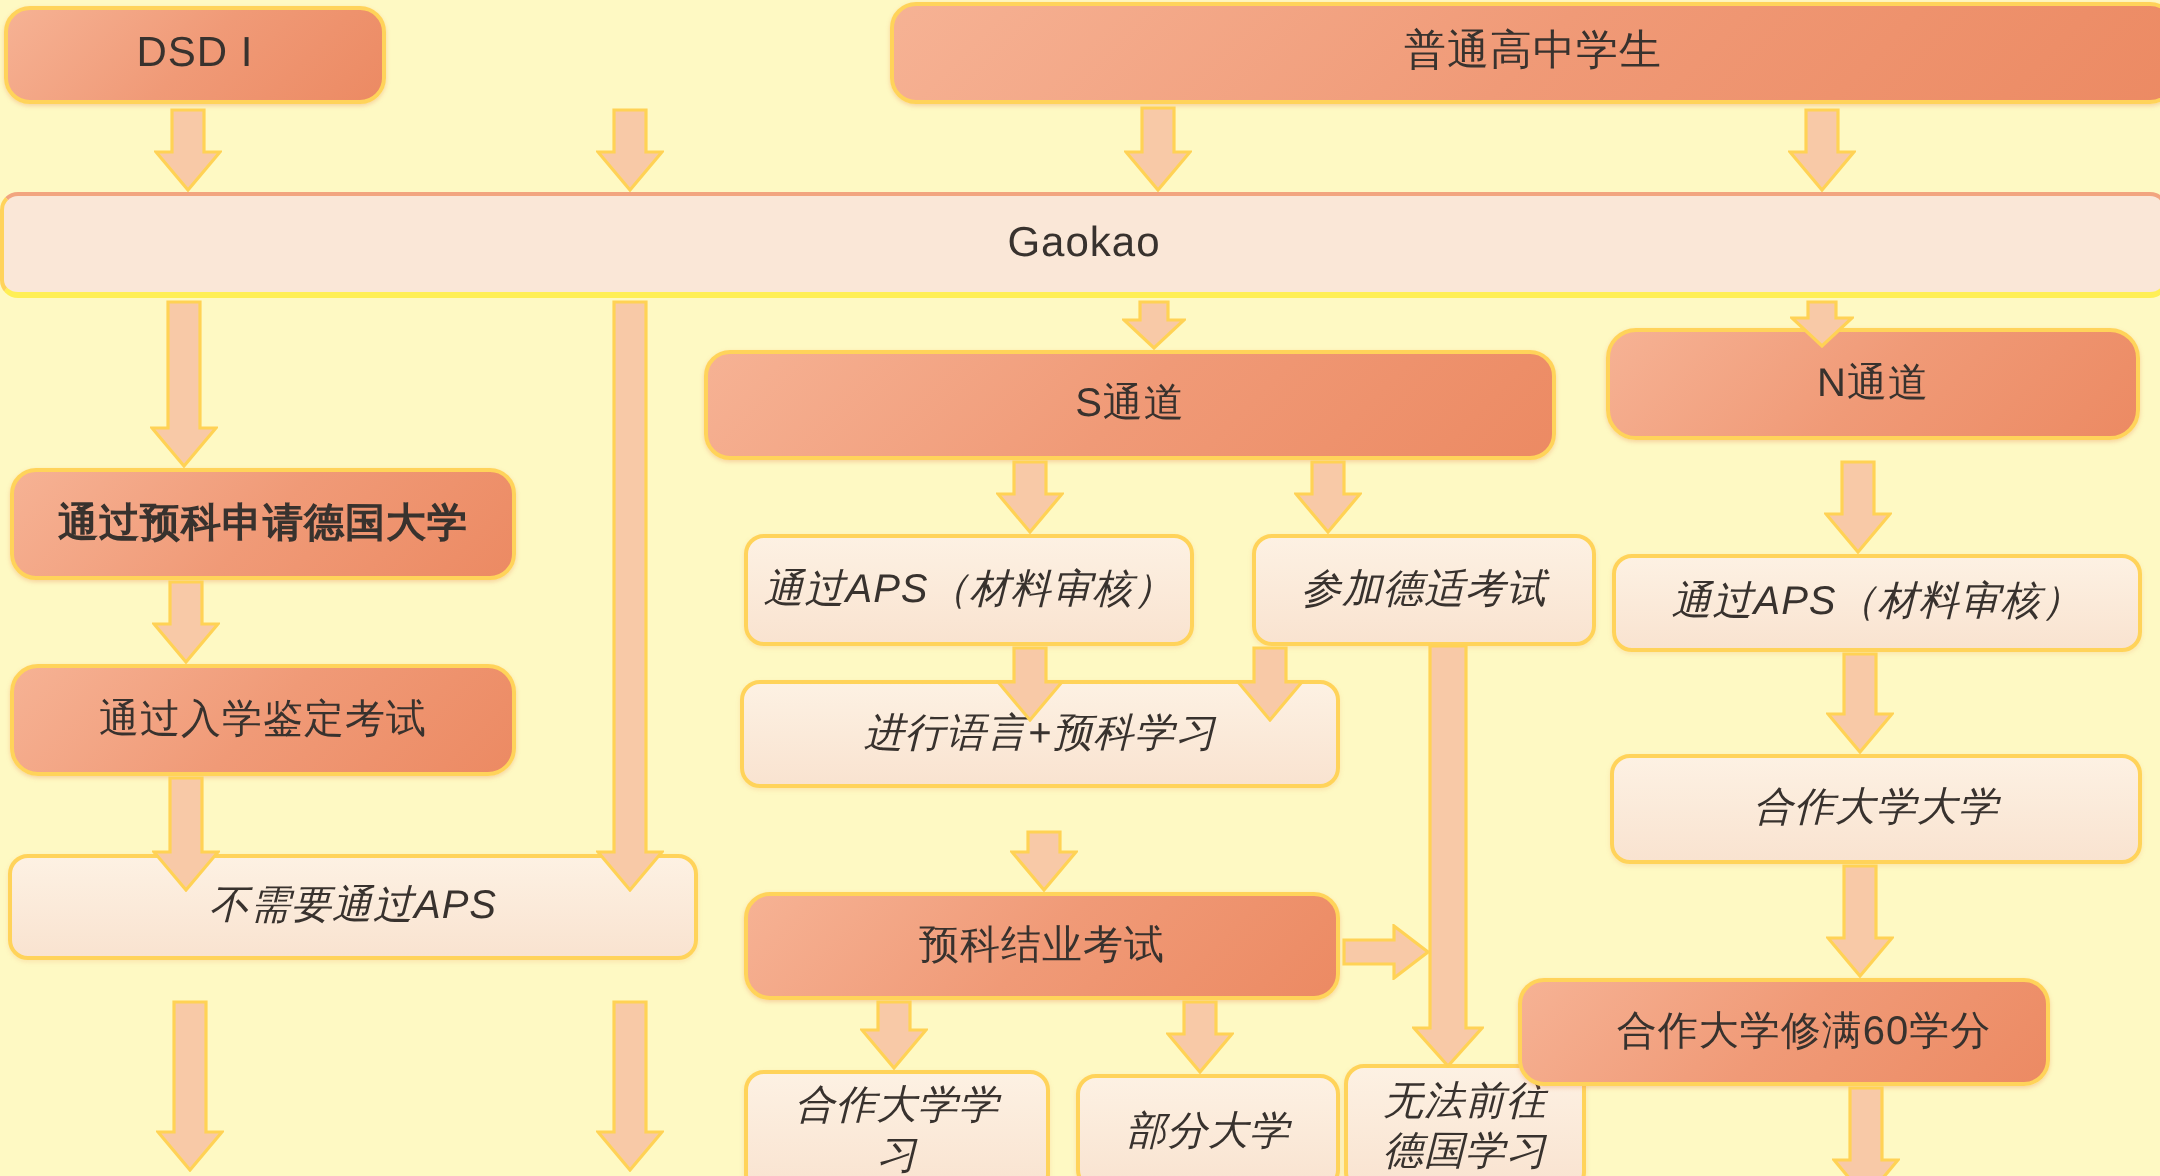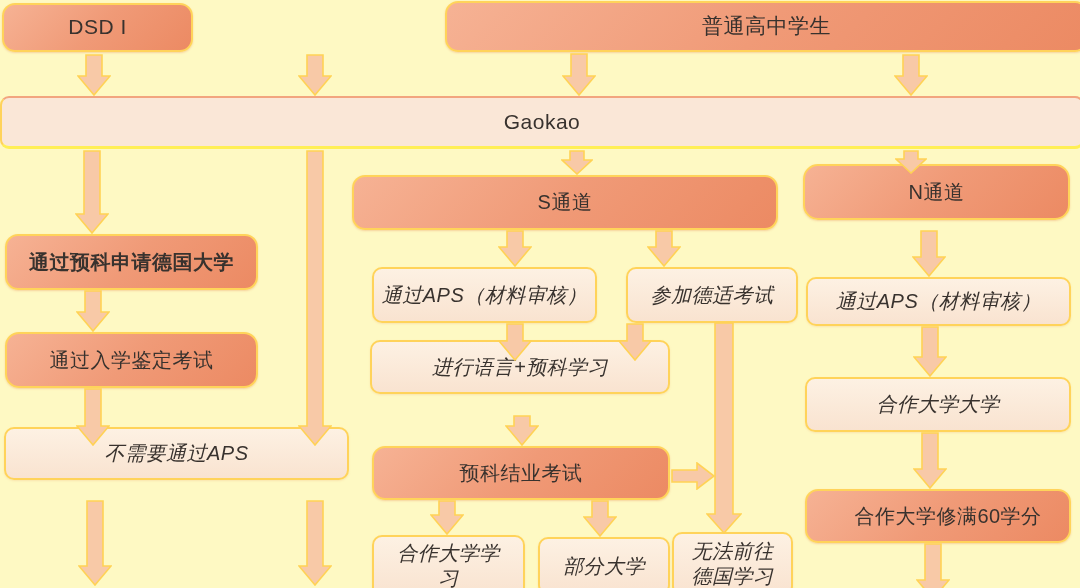--- a/index.html
+++ b/index.html
@@ -56,21 +56,21 @@
 
   <div class="node light" style="left:372px;top:535px;width:153px;height:62px;">合作大学学
 习</div>
   <div class="node light" style="left:538px;top:537px;width:132px;height:58px;">部分大学</div>
   <div class="node light" style="left:672px;top:532px;width:121px;height:64px;">无法前往
 德国学习</div>
 
   <div class="node dark" style="left:803px;top:164px;width:267px;height:56px;border-radius:15px;">N通道</div>
   <div class="node light" style="left:806px;top:277px;width:265px;height:49px;">通过APS（材料审核）</div>
   <div class="node light" style="left:805px;top:377px;width:266px;height:55px;text-align:center;">合作大学大学</div>
-  <div class="node dark" style="left:805px;top:489px;width:266px;height:54px;padding-left:20px;">合作大学修满60学分</div>
+  <div class="node dark" style="left:759px;top:489px;width:266px;height:54px;padding-left:20px;">合作大学修满60学分</div>
 
 <svg width="34" height="42" viewBox="0 0 34 42" class="arrow" style="left: 77px; top: 54px;">
       <polygon points="9,1 25,1 25,22 33,22 17,41 1,22 9,22" fill="#f8c9a7" stroke="#ffd255" stroke-width="1.6" stroke-linejoin="miter"></polygon>
     </svg>
     <svg width="34" height="42" viewBox="0 0 34 42" class="arrow" style="left: 298px; top: 54px;">
       <polygon points="9,1 25,1 25,22 33,22 17,41 1,22 9,22" fill="#f8c9a7" stroke="#ffd255" stroke-width="1.6" stroke-linejoin="miter"></polygon>
     </svg>
     <svg width="34" height="43" viewBox="0 0 34 43" class="arrow" style="left: 562px; top: 53px;">
       <polygon points="9,1 25,1 25,23 33,23 17,42 1,23 9,23" fill="#f8c9a7" stroke="#ffd255" stroke-width="1.6" stroke-linejoin="miter"></polygon>
     </svg>

